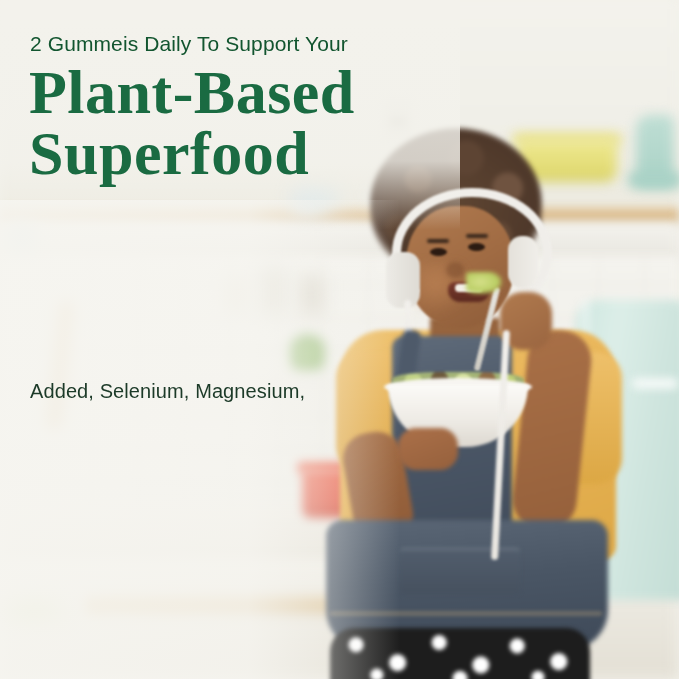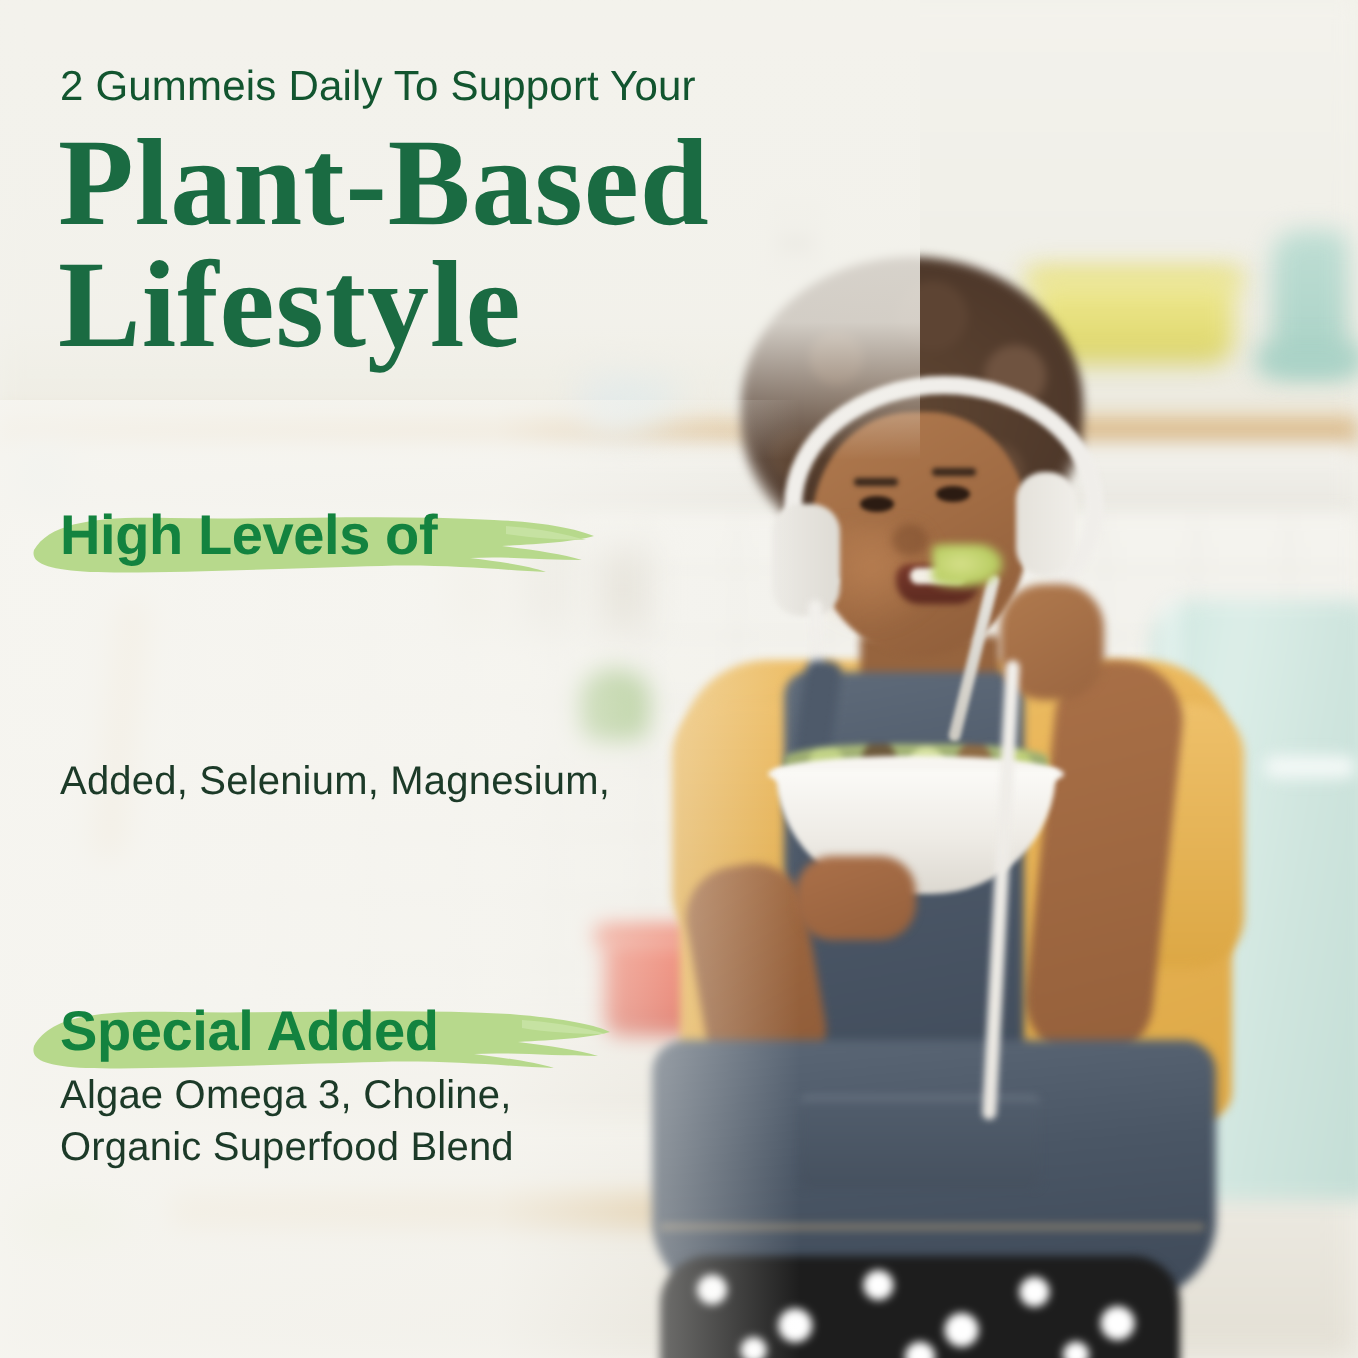--- a/index.html
+++ b/index.html
@@ -482,53 +482,27 @@
 
   <div class="wash-top"></div>
   <div class="wash-left"></div>
 
   <div class="text-layer">
 
     <div class="eyebrow">2 Gummeis Daily To Support Your</div>
 
     <div class="headline">
       <span class="l1">Plant-Based</span>
-      <span class="l2">Lifestyle</span>
+      <span class="l2">Superfood</span>
     </div>
 
     <div class="block block-1">
-      <div class="brush-wrap">
-        <svg class="brush" width="290" height="34" viewBox="0 0 290 34" preserveAspectRatio="none">
-          <path d="M2,20 C10,6 34,3 70,4 C120,5 178,2 232,5 C256,6 272,9 282,13
-                   C272,16 254,17 236,18 C252,20 266,22 276,25
-                   C258,25 238,23 220,24 C236,26 250,28 258,31
-                   C236,30 206,27 176,28 C130,29 66,32 30,31 C10,30 0,27 2,20 Z" fill="#b7d98c"></path>
-          <path d="M238,8 C254,9 268,12 278,15 C266,15 250,14 238,12 Z" fill="#c6e2a2"></path>
-        </svg>
-        <span class="btitle">High Levels of</span>
-      </div>
     </div>
 
     <div class="block block-2">
       <div class="bsub">
         <span class="line">Added, Selenium, Magnesium,</span>
       </div>
     </div>
 
-    <div class="block block-3">
-      <div class="brush-wrap">
-        <svg class="brush" width="296" height="34" viewBox="0 0 296 34" preserveAspectRatio="none">
-          <path d="M2,20 C10,5 34,2 74,3 C126,4 186,1 240,4 C264,6 282,9 290,13
-                   C280,16 262,17 244,18 C260,20 274,22 284,25
-                   C262,25 240,23 222,24 C238,26 252,28 262,31
-                   C238,30 206,27 174,28 C128,29 64,32 28,31 C8,30 0,27 2,20 Z" fill="#b7d98c"></path>
-          <path d="M246,7 C262,8 278,11 288,14 C274,14 258,13 246,11 Z" fill="#c6e2a2"></path>
-        </svg>
-        <span class="btitle">Special Added</span>
-      </div>
-      <div class="bsub">
-        <span class="line">Algae Omega 3, Choline,</span>
-        <span class="line">Organic Superfood Blend</span>
-      </div>
-    </div>
 
   </div>
 </div>
 
 </body></html>

